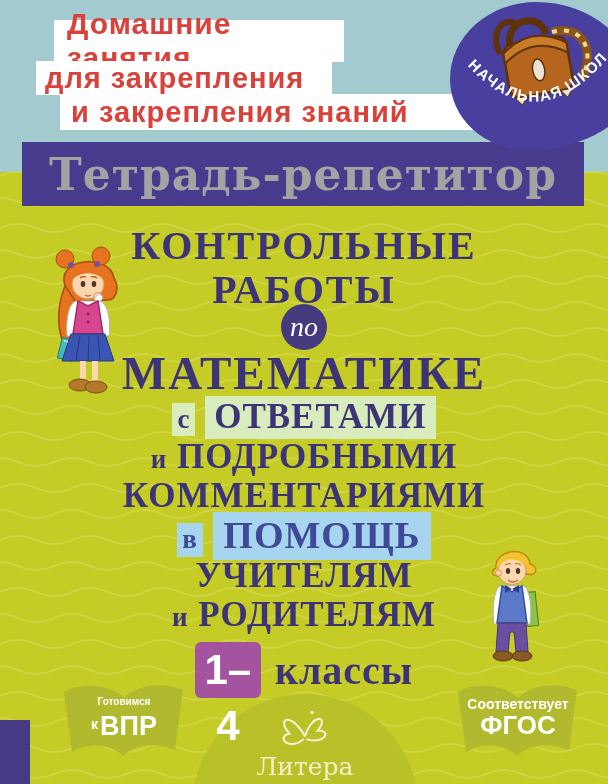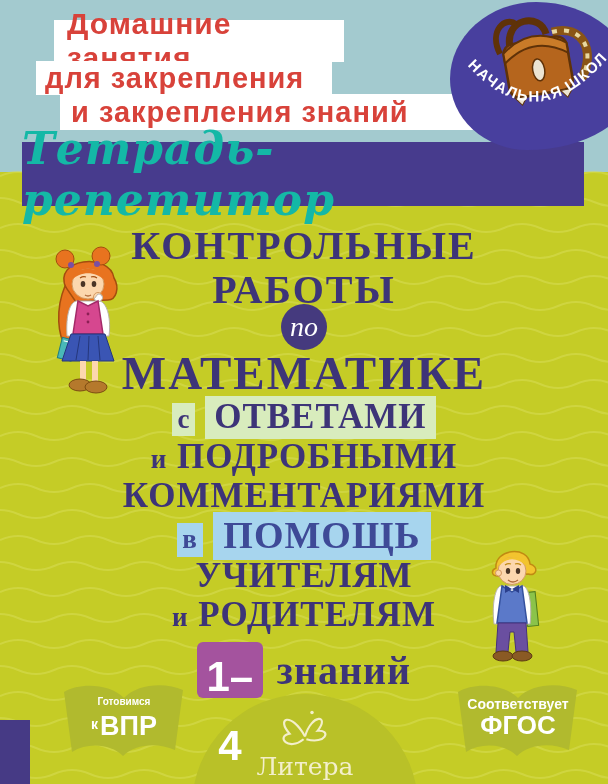--- a/index.html
+++ b/index.html
@@ -5,38 +5,38 @@
   html,body{margin:0;padding:0;background:#888;}
   .cover{position:relative;width:608px;height:784px;overflow:hidden;background:#c5cc26;font-family:"Liberation Sans",sans-serif;}
   .top-area{position:absolute;left:0;top:0;width:608px;height:172px;background:#a3cacf;}
   .tbox{position:absolute;background:#ffffff;display:flex;align-items:center;box-sizing:border-box;color:#d8423a;font-weight:bold;font-family:"Liberation Sans",sans-serif;letter-spacing:1px;}
   .b1{left:54px;top:20px;width:290px;height:42px;font-size:30px;padding-left:13px;}
   .b2{left:36px;top:61px;width:296px;height:34px;font-size:29px;padding-left:9px;}
   .b3{left:60px;top:94px;width:446px;height:36px;font-size:29px;padding-left:11px;}
   .blob{position:absolute;top:2px;right:-26px;width:184px;height:148px;background:#483f9e;border-radius:47% 53% 58% 42% / 52% 55% 45% 48%;}
   .blob svg{position:absolute;left:0;top:0;}
   .band{position:absolute;left:22px;top:142px;width:562px;height:64px;background:#473b8d;display:flex;align-items:center;justify-content:center;}
-  .band-title{color:#14b8a6;font-family:"DejaVu Serif",serif;font-style:italic;font-weight:bold;font-size:44px;letter-spacing:1px;}
+  .band-title{color:#a3a3a3;font-family:"DejaVu Serif",serif;font-weight:bold;font-size:44px;letter-spacing:1px;}
   .waves{position:absolute;left:0;top:168px;width:608px;height:616px;pointer-events:none;}
   .tl{position:absolute;left:0;width:100%;text-align:center;color:#3d3478;font-family:"Liberation Serif",serif;font-weight:600;}
   .t1{top:222px;font-size:40px;letter-spacing:2px;}
   .t2{top:266px;font-size:40px;letter-spacing:2px;}
   .po-circle{position:absolute;top:304px;left:50%;transform:translateX(-50%);width:46px;height:46px;border-radius:50%;background:#453a7e;color:#fff;font-family:"Liberation Serif",serif;font-style:italic;font-size:28px;display:flex;align-items:center;justify-content:center;}
   .t3{top:346px;font-size:47px;letter-spacing:2px;}
   .sub{font-size:35px;letter-spacing:1px;}
   .s1{top:397px;}.s2{top:437px;}.s3{top:476px;}
   .s4{top:513px;font-size:38px;color:#3e4a97;}
   .s5{top:556px;}.s6{top:595px;}
   .small-word{font-size:27px;}
   .hl-mint{background:#d8ecbd;padding:1px 9px 3px 9px;}
   .hl-mint-sm{background:#d8ecbd;padding:1px 5px 2px 5px;}
   .hl-blue{background:#a7d5ee;padding:2px 10px 4px 10px;}
   .hl-blue-sm{background:#a7d5ee;padding:1px 5px 3px 5px;}
   .grades{position:absolute;top:642px;left:0;width:100%;text-align:center;}
-  .grade-box{display:inline-block;width:66px;height:56px;line-height:69px;background:#a4539e;border-radius:6px;color:#fff;font-size:42px;font-weight:bold;vertical-align:middle;font-family:"Liberation Sans",sans-serif;}
+  .grade-box{display:inline-block;width:66px;height:56px;line-height:56px;background:#a4539e;border-radius:6px;color:#fff;font-size:42px;font-weight:bold;vertical-align:middle;font-family:"Liberation Sans",sans-serif;}
   .grade-label{color:#3d3478;font-family:"Liberation Serif",serif;font-weight:600;font-size:40px;margin-left:14px;vertical-align:middle;letter-spacing:1px;}
   .girl{position:absolute;left:38px;top:244px;width:92px;height:152px;}
   .boy{position:absolute;left:470px;top:544px;width:82px;height:134px;}
   .dome{position:absolute;left:192px;top:694px;width:226px;height:130px;background:#b9c128;border-radius:55% 55% 0 0 / 95% 95% 0 0;}
   .dome .bfly{position:absolute;left:78px;top:6px;}
   .logo-name{position:absolute;left:0;top:58px;width:100%;text-align:center;color:#f3efcb;font-family:"DejaVu Serif",serif;font-size:25px;}
   .badge{position:absolute;width:132px;height:86px;}
   .badge svg{position:absolute;left:0;top:0;}
   .badge .btxt{position:absolute;left:0;width:100%;text-align:center;color:#fff;font-weight:bold;line-height:1;}
   .badge .l1{top:17px;font-size:10px;}
@@ -152,21 +152,21 @@
   <div class="tl t3">МАТЕМАТИКЕ</div>
 
   <div class="tl sub s1"><span class="small-word hl-mint-sm">с</span> <span class="hl-mint">ОТВЕТАМИ</span></div>
   <div class="tl sub s2"><span class="small-word">и</span> <span>ПОДРОБНЫМИ</span></div>
   <div class="tl sub s3">КОММЕНТАРИЯМИ</div>
   <div class="tl sub s4"><span class="small-word hl-blue-sm">в</span> <span class="hl-blue">ПОМОЩЬ</span></div>
   <div class="tl sub s5">УЧИТЕЛЯМ</div>
   <div class="tl sub s6"><span class="small-word">и</span> <span>РОДИТЕЛЯМ</span></div>
 
   <div class="grades">
-    <span class="grade-box">1–4</span><span class="grade-label">знаний</span>
+    <span class="grade-box">1–4</span><span class="grade-label">классы</span>
   </div>
 
   <svg class="girl" viewBox="0 0 92 152">
     <g>
       <path d="M28,44 C14,14 72,8 76,34 C82,44 78,56 70,56 L30,58 Z" fill="#e8731f" stroke="#a34d0e" stroke-width="1.5"></path>
       <path d="M27,42 C17,66 20,92 28,103 C34,92 38,72 38,58 Z" fill="#e8731f" stroke="#a34d0e" stroke-width="1.5"></path>
       <circle cx="27" cy="15" r="9" fill="#e8731f" stroke="#a34d0e"></circle>
       <circle cx="63" cy="12" r="9" fill="#e8731f" stroke="#a34d0e"></circle>
       <circle cx="33" cy="21" r="3" fill="#7a4fa3"></circle>
       <circle cx="59" cy="20" r="3" fill="#7a4fa3"></circle>

